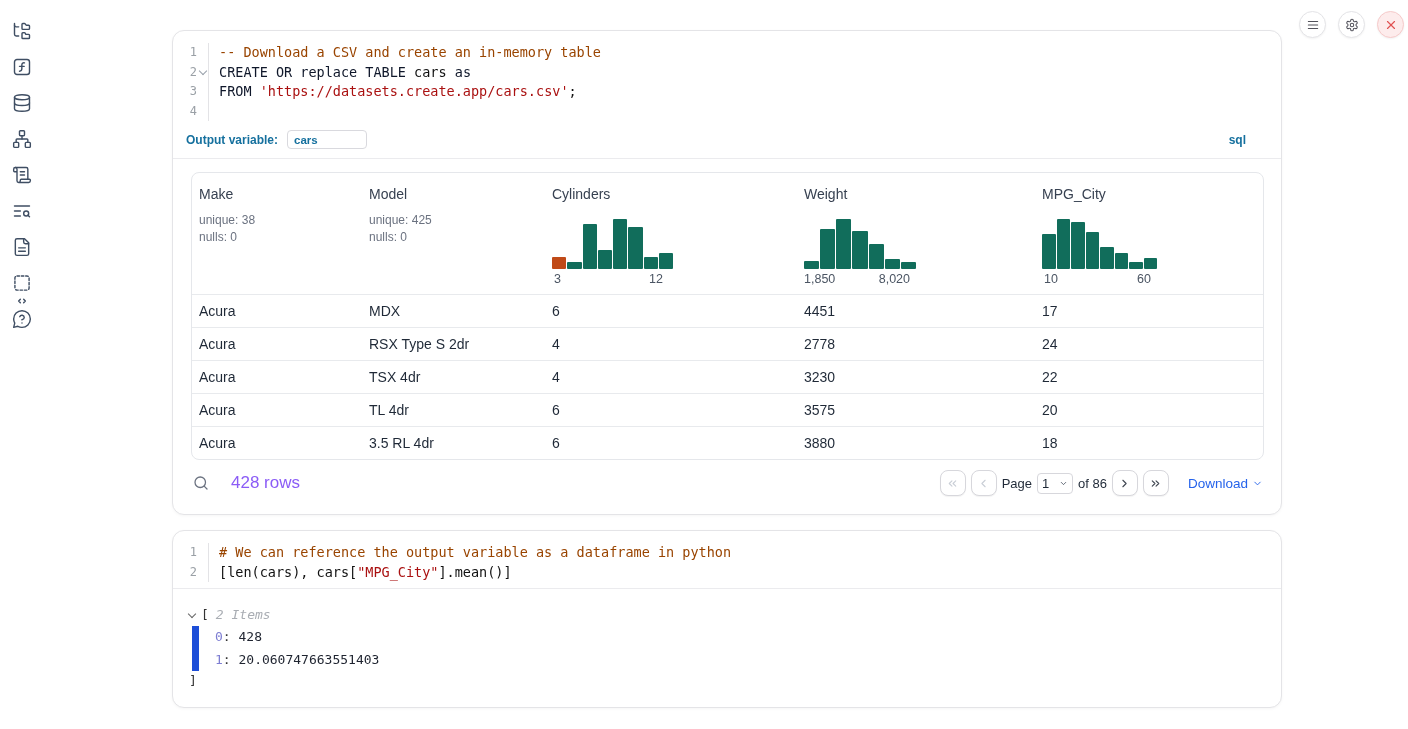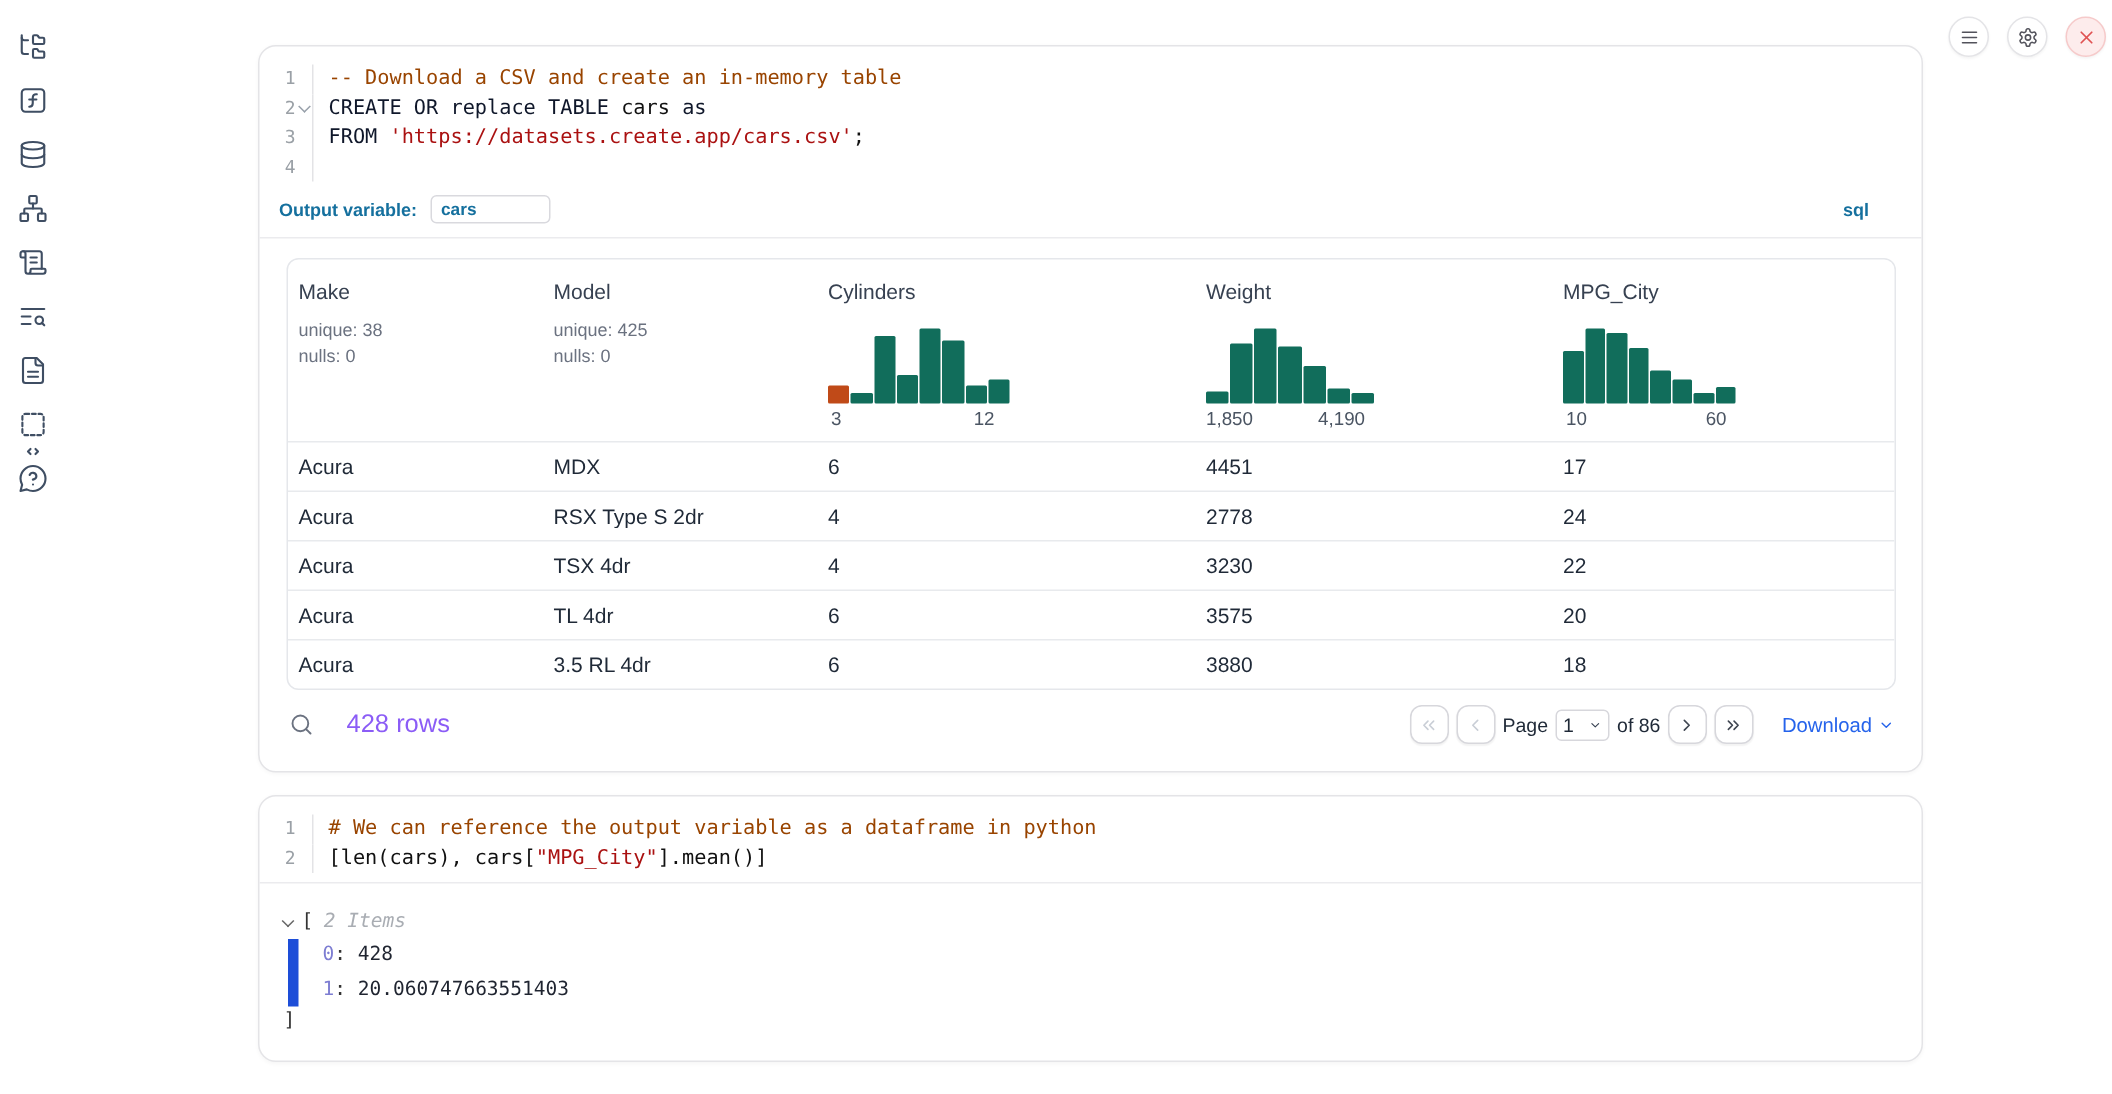--- a/index.html
+++ b/index.html
@@ -268,21 +268,21 @@
                 <div class="bar" style="height: 8px;"></div>
                 <div class="bar" style="height: 40px;"></div>
                 <div class="bar" style="height: 50px;"></div>
                 <div class="bar" style="height: 38px;"></div>
                 <div class="bar" style="height: 25px;"></div>
                 <div class="bar" style="height: 10px;"></div>
                 <div class="bar" style="height: 7px;"></div>
               </div>
             <div class="hist-labels">
               <span>1,850</span>
-              <span>4,190</span>
+              <span>8,020</span>
             </div>
           </div>
         </div>
         <div class="hcell">
           <div class="hname">MPG_City</div>
           <div class="hist w-mpg">
             <div class="hist-bars">
                 <div class="bar" style="height: 35px;"></div>
                 <div class="bar" style="height: 50px;"></div>
                 <div class="bar" style="height: 47px;"></div>

